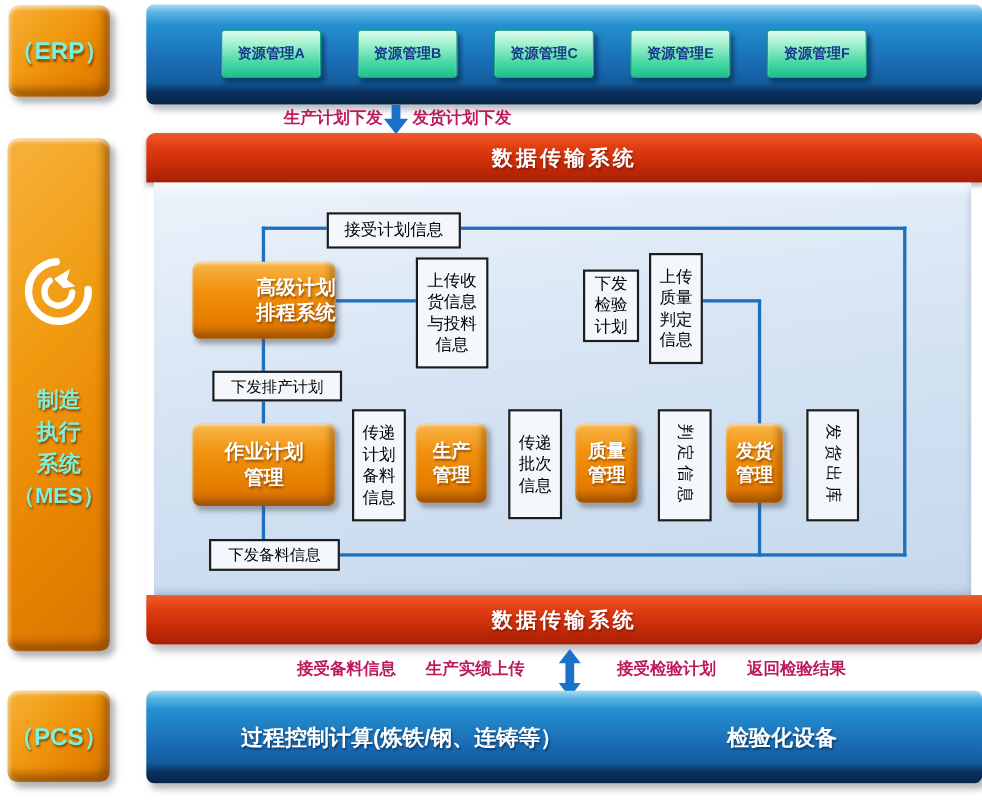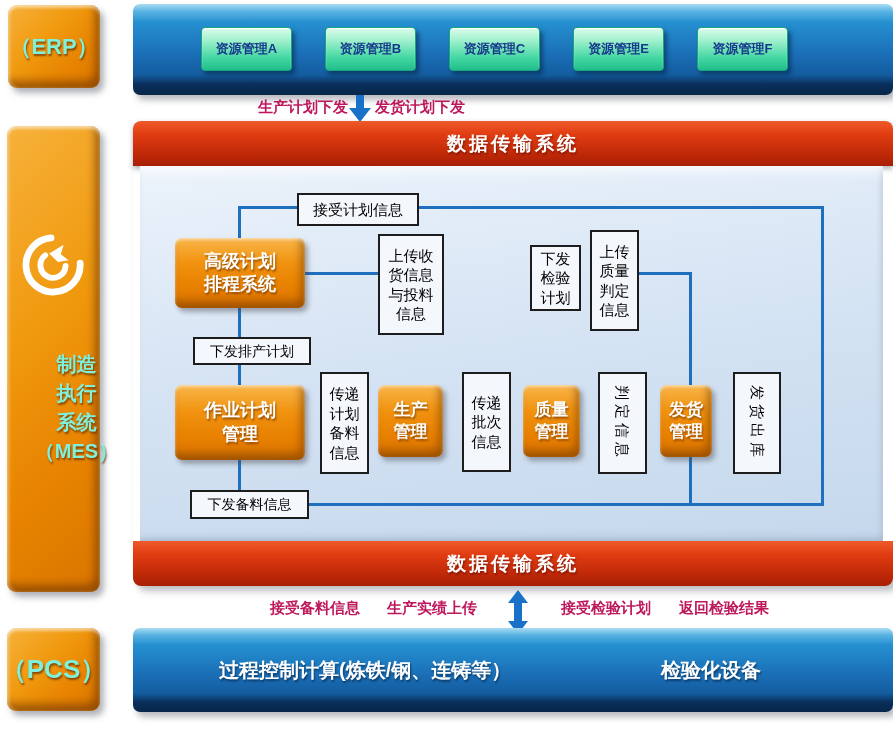--- a/index.html
+++ b/index.html
@@ -67,21 +67,21 @@
     text-shadow:1px 2px 2px rgba(110,50,0,.7);}
   .wbox{position:absolute;z-index:2;background:#f4f8fc;border:2px solid #1d1d1d;
     display:flex;align-items:center;justify-content:center;color:#000;}
   .wbox .t{white-space:pre-line;text-align:center;line-height:1.3;font-size:15px;font-weight:500;}
   .wbox.vert .t{writing-mode:vertical-rl;text-orientation:sideways;letter-spacing:4px;}
   .flow-label{position:absolute;color:#be185d;font-size:15px;font-weight:bold;white-space:nowrap;}
 
   
   .mes-text{position:absolute;left:0;top:224px;width:100%;text-align:center;
     font-size:20px;font-weight:bold;color:#7ff0dc;line-height:29px;white-space:pre-line;
-    text-shadow:1px 2px 2px rgba(95,45,0,.75);padding-left:23px;}
+    text-shadow:1px 2px 2px rgba(95,45,0,.75);}
 </style>
 </head>
 <body>
 
 <div class="stage">
 
   <div class="abs orange-cell" style="left:8px;top:5px;width:92px;height:83px;font-size:22px;">
     <span class="t">（ERP）</span>
   </div>
 
@@ -172,21 +172,21 @@
       <div class="wbox vert" style="left:458px;top:206px;width:45px;height:98px;">
         <span class="t">判定信息</span>
         </div>
       <div class="wbox vert" style="left:593px;top:206px;width:44px;height:98px;">
         <span class="t">发货出库</span>
         </div>
       <div class="wbox" style="left:50px;top:324px;width:115px;height:25px;">
         <span class="t" style="font-size:14px;">下发备料信息</span>
         </div>
 
-      <div class="obox" style="left:35px;top:72px;width:130px;height:70px;font-size:18px;">
+      <div class="obox" style="left:35px;top:72px;width:130px;height:70px;font-size:18px;justify-content:flex-end;">
         <span class="t">高级计划
 排程系统</span>
         </div>
       <div class="obox" style="left:35px;top:219px;width:130px;height:75px;font-size:18px;">
         <span class="t">作业计划
 管理</span>
         </div>
       <div class="obox" style="left:238px;top:219px;width:65px;height:72px;font-size:17px;align-items:center;">
         <span class="t">生产
 管理</span>
@@ -213,21 +213,21 @@
       <svg width="20" height="44" viewBox="0 0 20 44">
         <polygon points="10,0 20,13 0,13" fill="#1a72c8"></polygon>
         <rect x="6" y="11" width="8" height="22" fill="#1a72c8"></rect>
         <polygon points="10,44 20,31 0,31" fill="#1a72c8"></polygon>
       </svg>
     </span>
     <span class="flow-label" style="left:428px;top:10px;">接受检验计划</span>
     <span class="flow-label" style="left:546px;top:10px;">返回检验结果</span>
   </div>
 
-  <div class="abs orange-cell" style="left:7px;top:628px;width:93px;height:83px;font-size:26px;">
+  <div class="abs orange-cell" style="left:7px;top:628px;width:93px;height:83px;font-size:22px;">
     <span class="t">（PCS）</span>
   </div>
 
   <div class="abs blue-bar" style="left:133px;top:628px;width:760px;height:84px;">
     <div class="pcs-bar-inner">
       <span>过程控制计算(炼铁/钢、连铸等）</span>
       <span>检验化设备</span>
     </div>
   </div>
 

